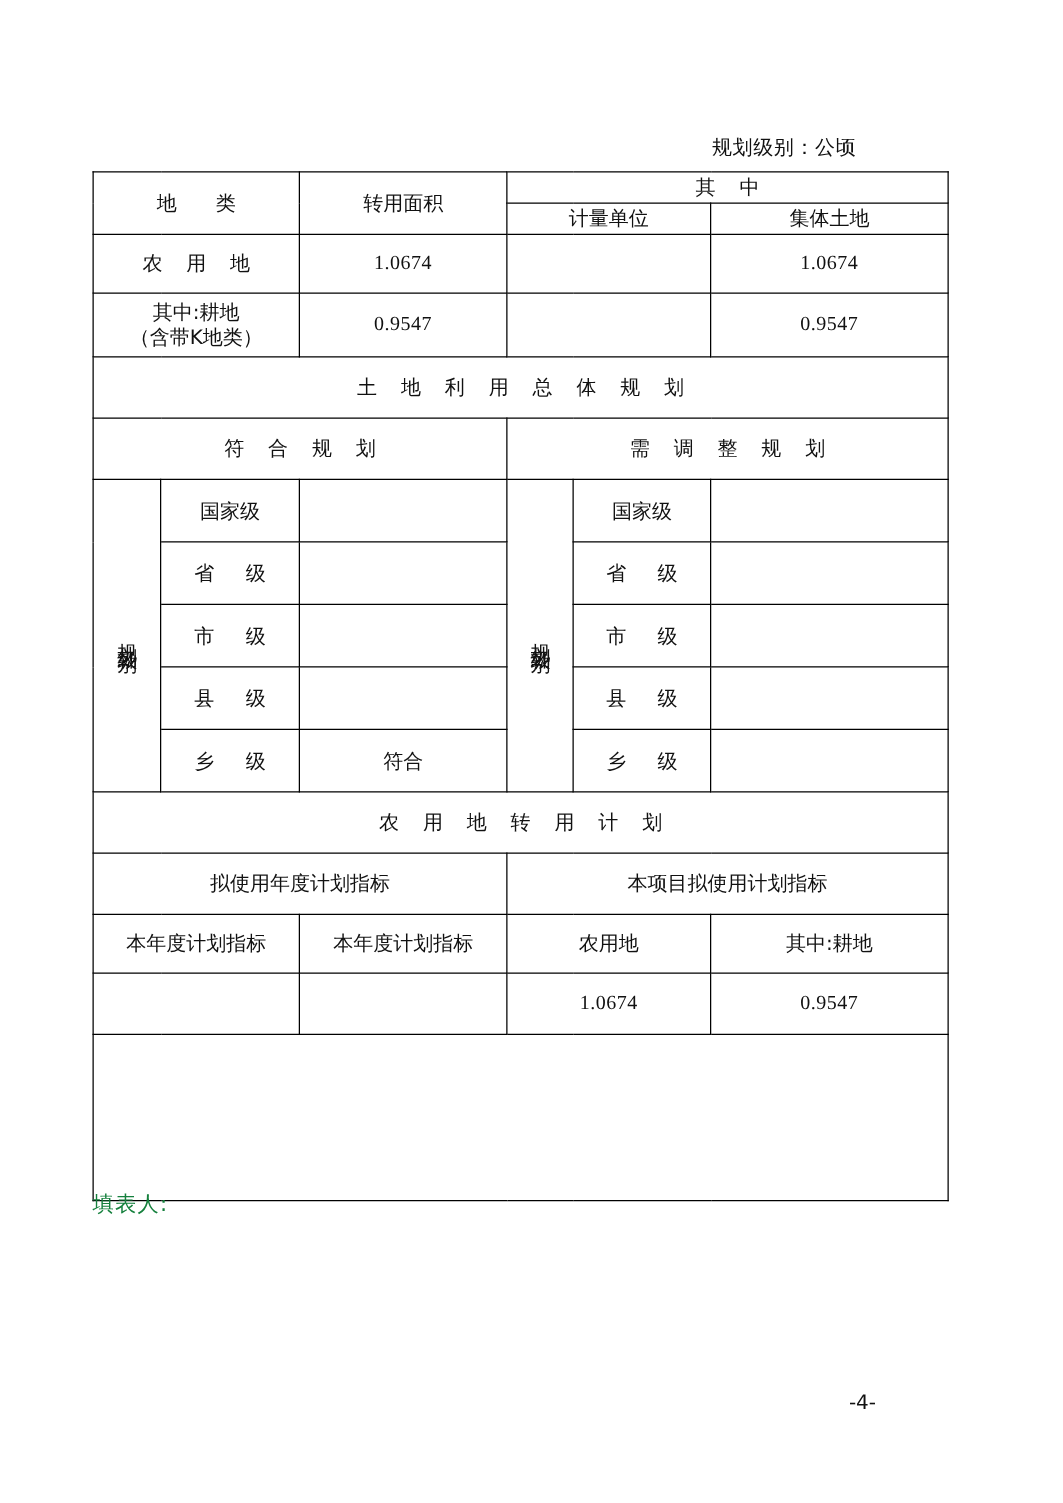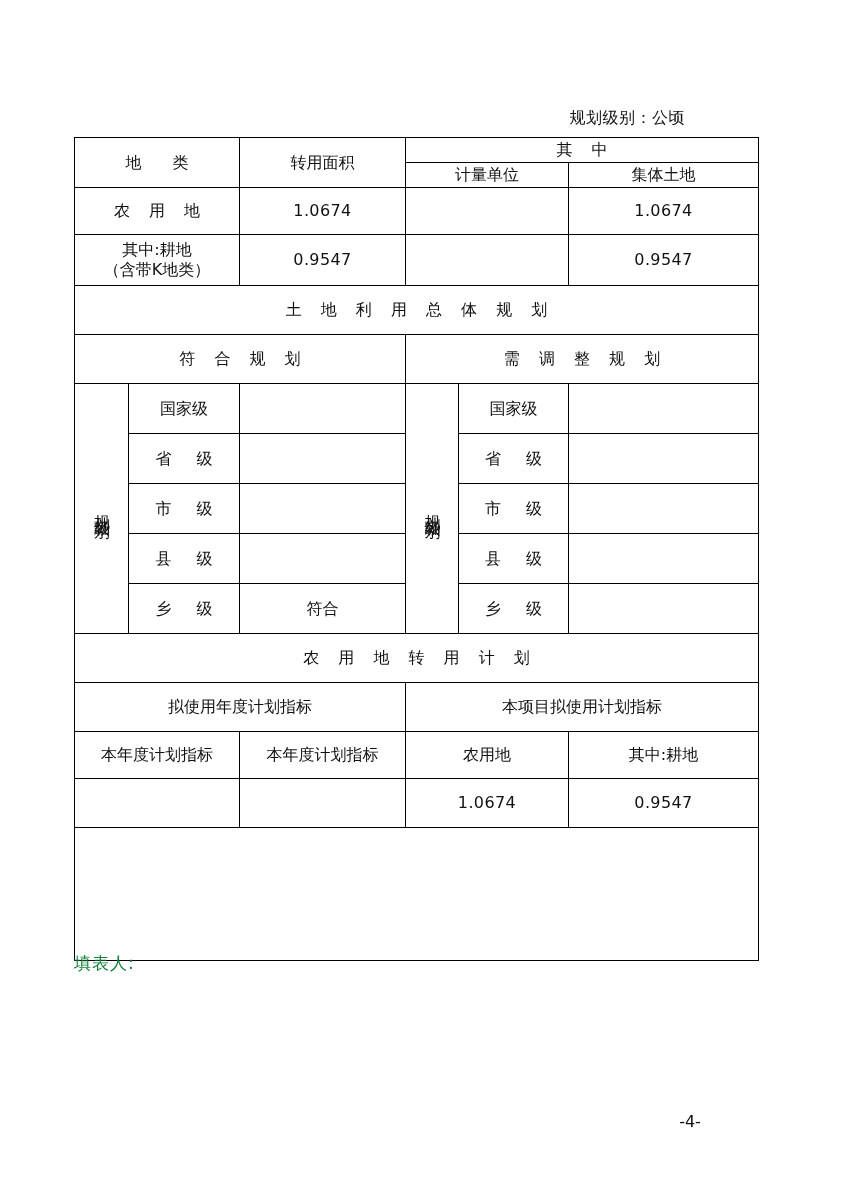--- a/index.html
+++ b/index.html
@@ -61,21 +61,21 @@
     color: #111;
     padding: 2px 3px;
     line-height: 1.25;
   }
   .outer-top td { border-top-width: 2.5px; }
 
   .sp2 { letter-spacing: 10px; text-indent: 10px; }
   .sp4 { letter-spacing: 7px; text-indent: 7px; }
   .sp-wide { letter-spacing: 13px; text-indent: 13px; }
 
-  .num { font-size: 16px; letter-spacing: 0.4px; }
+  .num { font-size: 16px; letter-spacing: 0.4px; font-family: Liberation Serif, serif; }
 
   .vlabel {
     writing-mode: vertical-rl;
     text-orientation: upright;
     letter-spacing: 3px;
     display: inline-block;
     line-height: 1.05;
     font-size: 16px;
   }
   .two-line { line-height: 1.2; }

